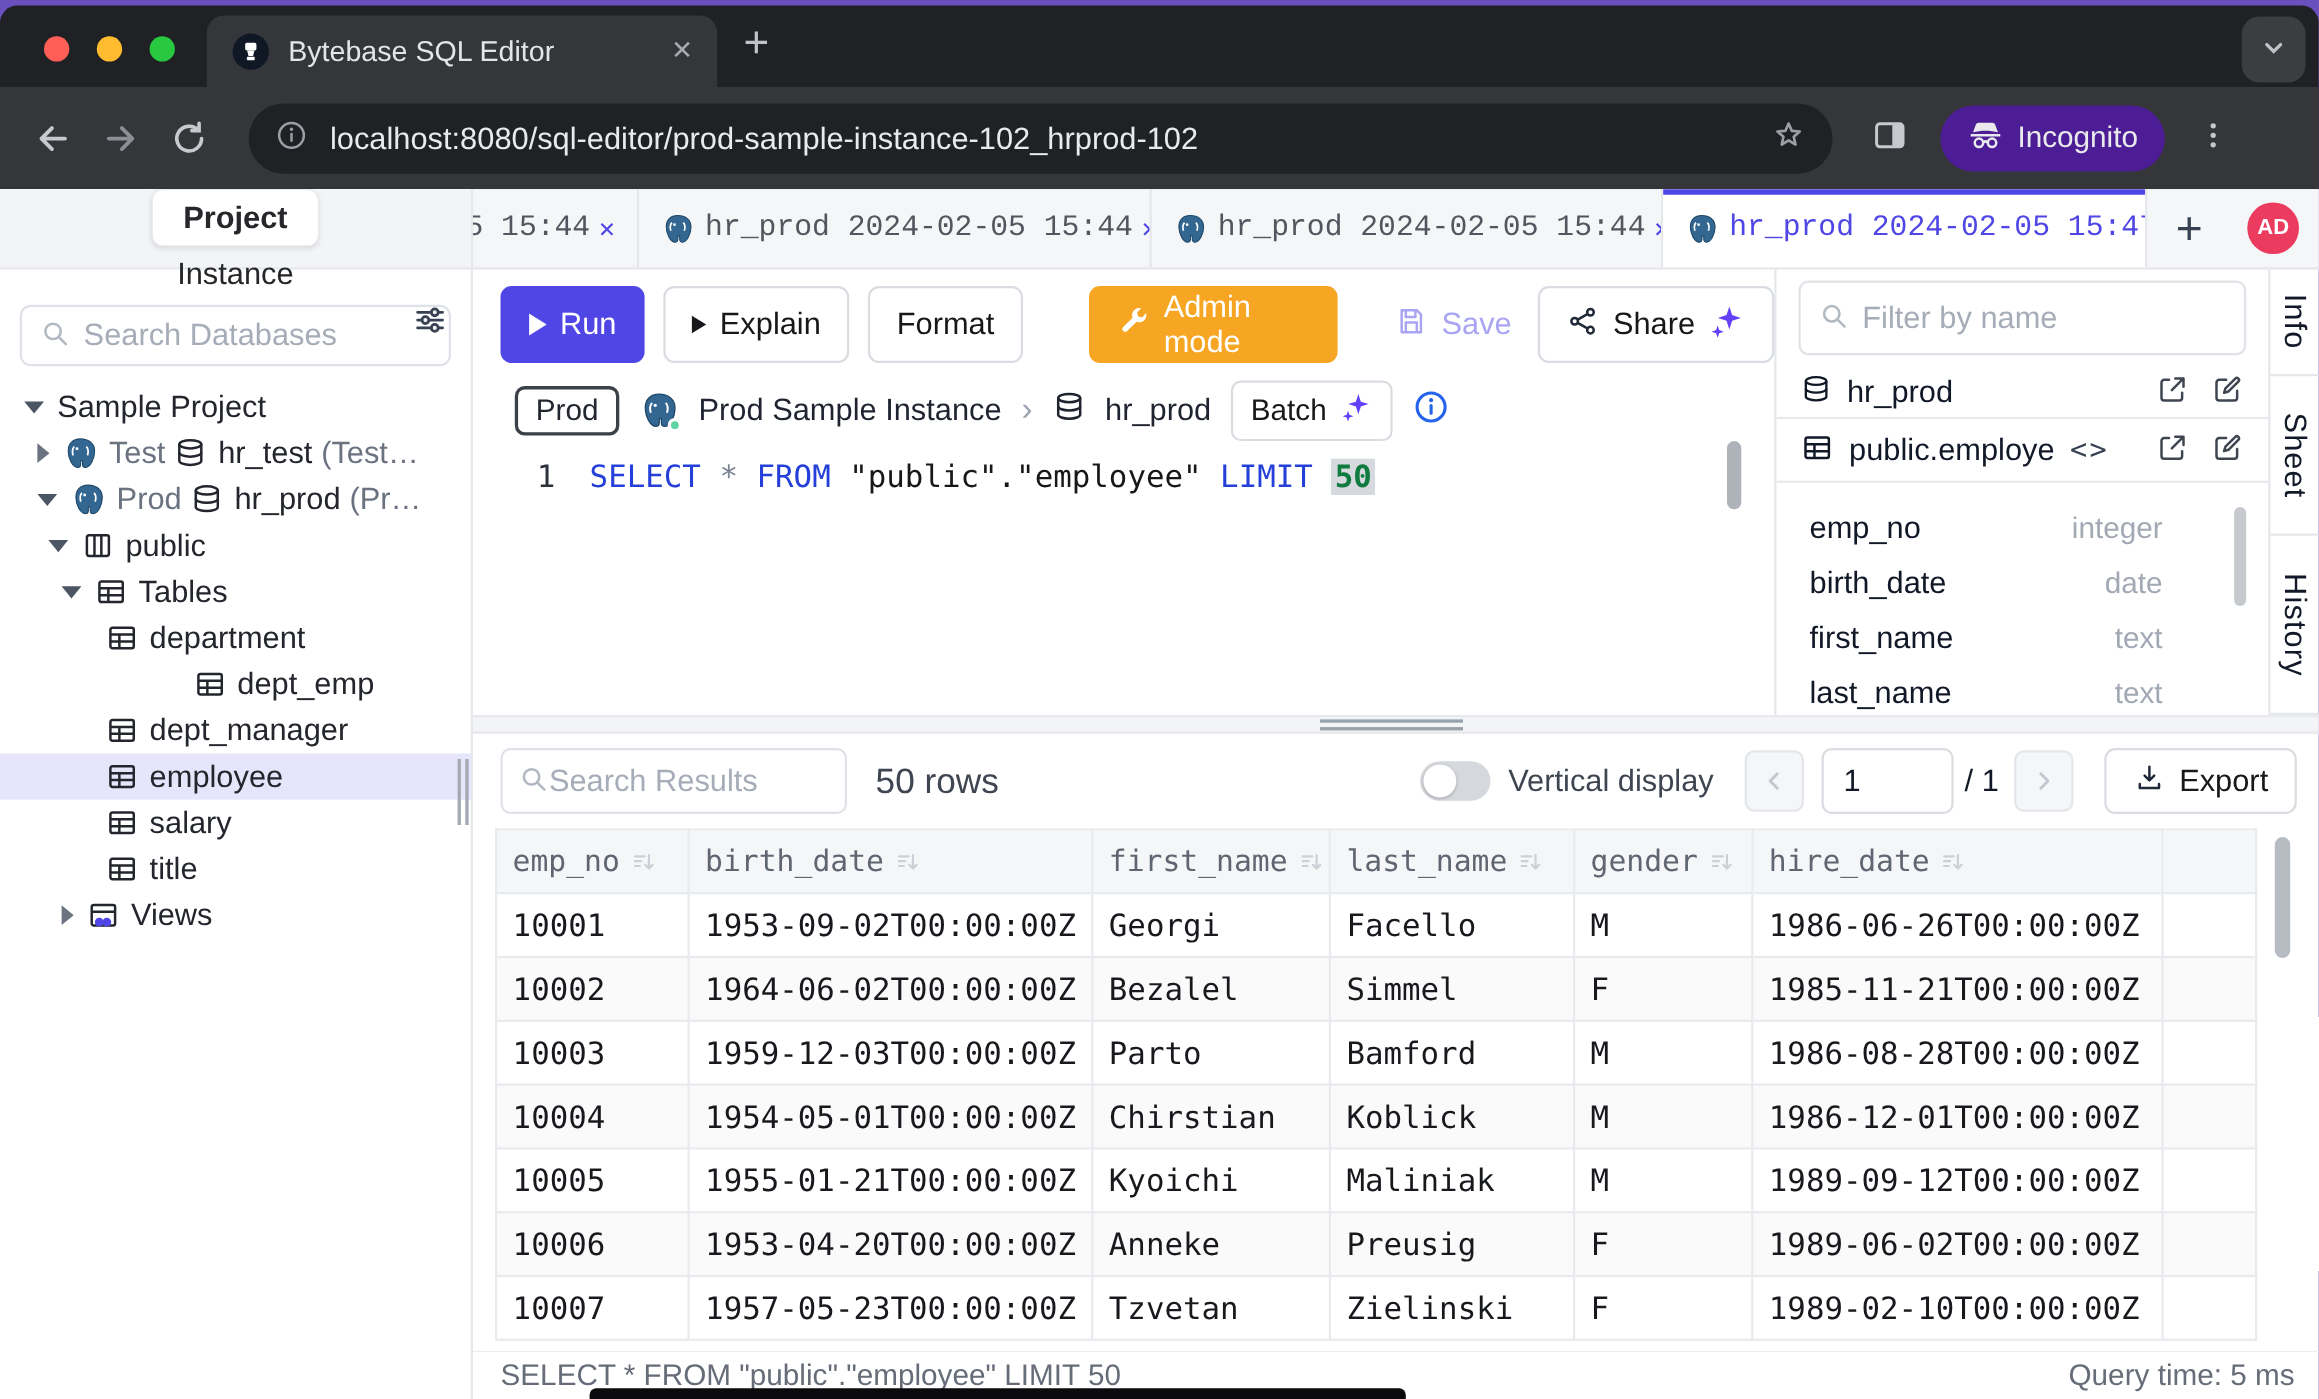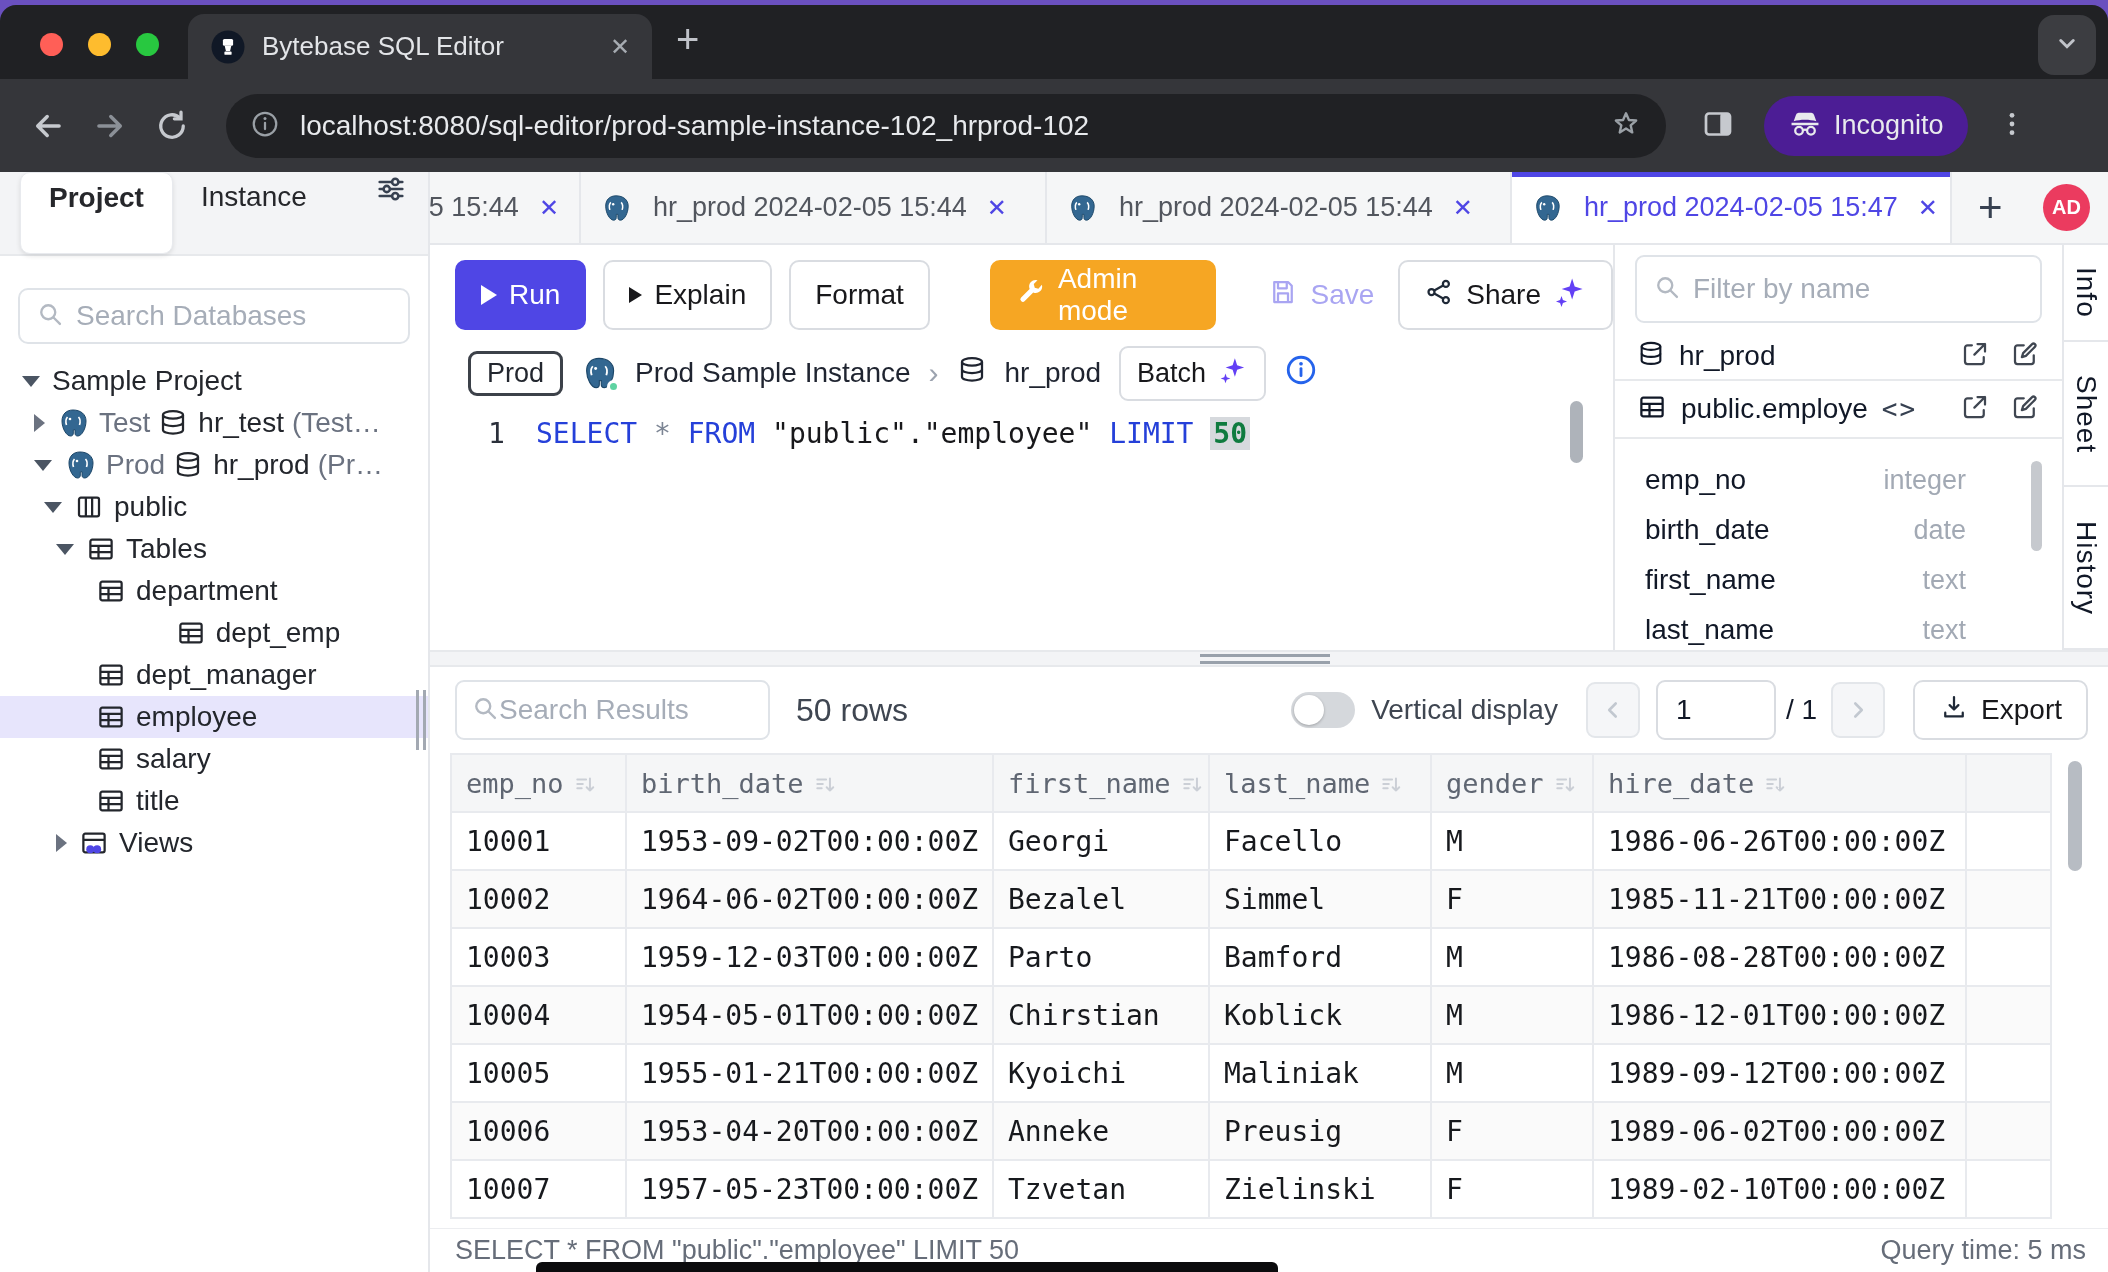--- a/index.html
+++ b/index.html
@@ -23,42 +23,42 @@
   .incog-pill { margin-left:28px; height:60px; border-radius:30px; background:#4c1d95; display:flex; align-items:center; gap:12px; padding:0 24px; }
   .incog-label { color:#e8eaed; font-size:27px; }
   .sidepanel-ico { margin-left:34px; }
   .dots-ico { margin-left:28px; }
 
   
   .app { position:absolute; top:172px; left:0; width:2108px; height:1100px; background:#fff; display:flex; }
 
   
   .sidebar { position:relative; width:430px; border-right:2px solid #e5e7eb; background:#fff; flex:none; }
-  .sb-header { height:84px; background:#f3f4f6; border-bottom:2px solid #e7e9ec; display:flex; padding:0 20px; }
+  .sb-header { height:73px; background:#f3f4f6; border-bottom:2px solid #e7e9ec; display:flex; align-items:center; padding:0 20px;flex-direction:column; }
   .sb-tab { font-size:28px; color:#26272b; padding:9px 28px; }
   .sb-tab.active { background:#fff; border:1px solid #e8eaee; box-shadow:0 2px 5px rgba(0,0,0,.10); border-radius:10px; font-weight:700; }
   .sb-tune { margin-left:auto; }
   .sb-search { margin:32px 18px 14px 18px; height:56px; border:2px solid #dfe3e8; border-radius:10px; background:#fff; display:flex; align-items:center; padding:0 16px; gap:12px; }
   .sb-search .ph, .ph { color:#a6adb8; font-size:28px; white-space:nowrap; overflow:hidden; }
   .tree { margin-top:16px; }
   .tree-row { height:42px; display:flex; align-items:center; font-size:28px; color:#23262c; white-space:nowrap; overflow:hidden; }
   .tree-row.selected { background:#e7e5fc; }
   .arr { flex:none; margin-right:12px; width:0; height:0; }
   .arr.down { border-left:9px solid transparent; border-right:9px solid transparent; border-top:11px solid #4b5563; }
   .arr.right { border-top:9px solid transparent; border-bottom:9px solid transparent; border-left:11px solid #6b7280; }
   .tico { flex:none; display:inline-flex; margin-right:10px; }
   .muted { color:#6b7280; }
   .tree-row .lbl { margin-right:8px; }
   .sb-handle { position:absolute; right:2px; top:518px; height:60px; width:10px; border-left:3px solid #a3a9b2; border-right:3px solid #a3a9b2; }
 
   
   .main { flex:1; display:flex; flex-direction:column; min-width:0; }
 
   .etabs { height:73px; background:#f5f6f7; border-bottom:2px solid #e5e7eb; display:flex; align-items:stretch; }
-  .etab { flex:none; display:flex; align-items:center; padding:0 20px; border-right:2px solid #e5e7eb; font-size:27px; color:#52565e; gap:12px; white-space:nowrap; overflow:hidden; }
+  .etab { flex:none; display:flex; align-items:center; padding:0 20px; border-right:2px solid #e5e7eb; font-size:27px; color:#52565e; white-space:nowrap; overflow:hidden;font-family:Liberation Mono, monospace; }
   .etab.active { background:#fff; color:#4f46e5; box-shadow:inset 0 5px 0 #4f46e5; }
   .etab .xx { color:#4f46e5; font-size:24px; margin-left:8px; }
   .etab-add { align-self:center; font-size:42px; font-weight:300; color:#374151; margin-left:26px; }
   .avatar { margin-left:auto; margin-right:18px; align-self:center; width:47px; height:47px; border-radius:50%; background:#eb3b5f; color:#fff; font-size:20px; font-weight:700; display:flex; align-items:center; justify-content:center; flex:none; }
 
   .content-row { height:405px; display:flex; }
   .editor-pane { width:1183px; flex:none; display:flex; flex-direction:column; position:relative; }
   .sqlbar { height:100px; display:flex; align-items:center; padding-left:25px; }
   .btn { height:70px; border-radius:10px; display:inline-flex; align-items:center; justify-content:center; gap:12px; padding:0 24px; border:2px solid #d9dce1; background:#fff; color:#18181b; font-size:28px; }
   .btn-run { background:#4f46e5; border-color:#4f46e5; color:#fff; width:135px; margin-right:17px; font-weight:500; }

